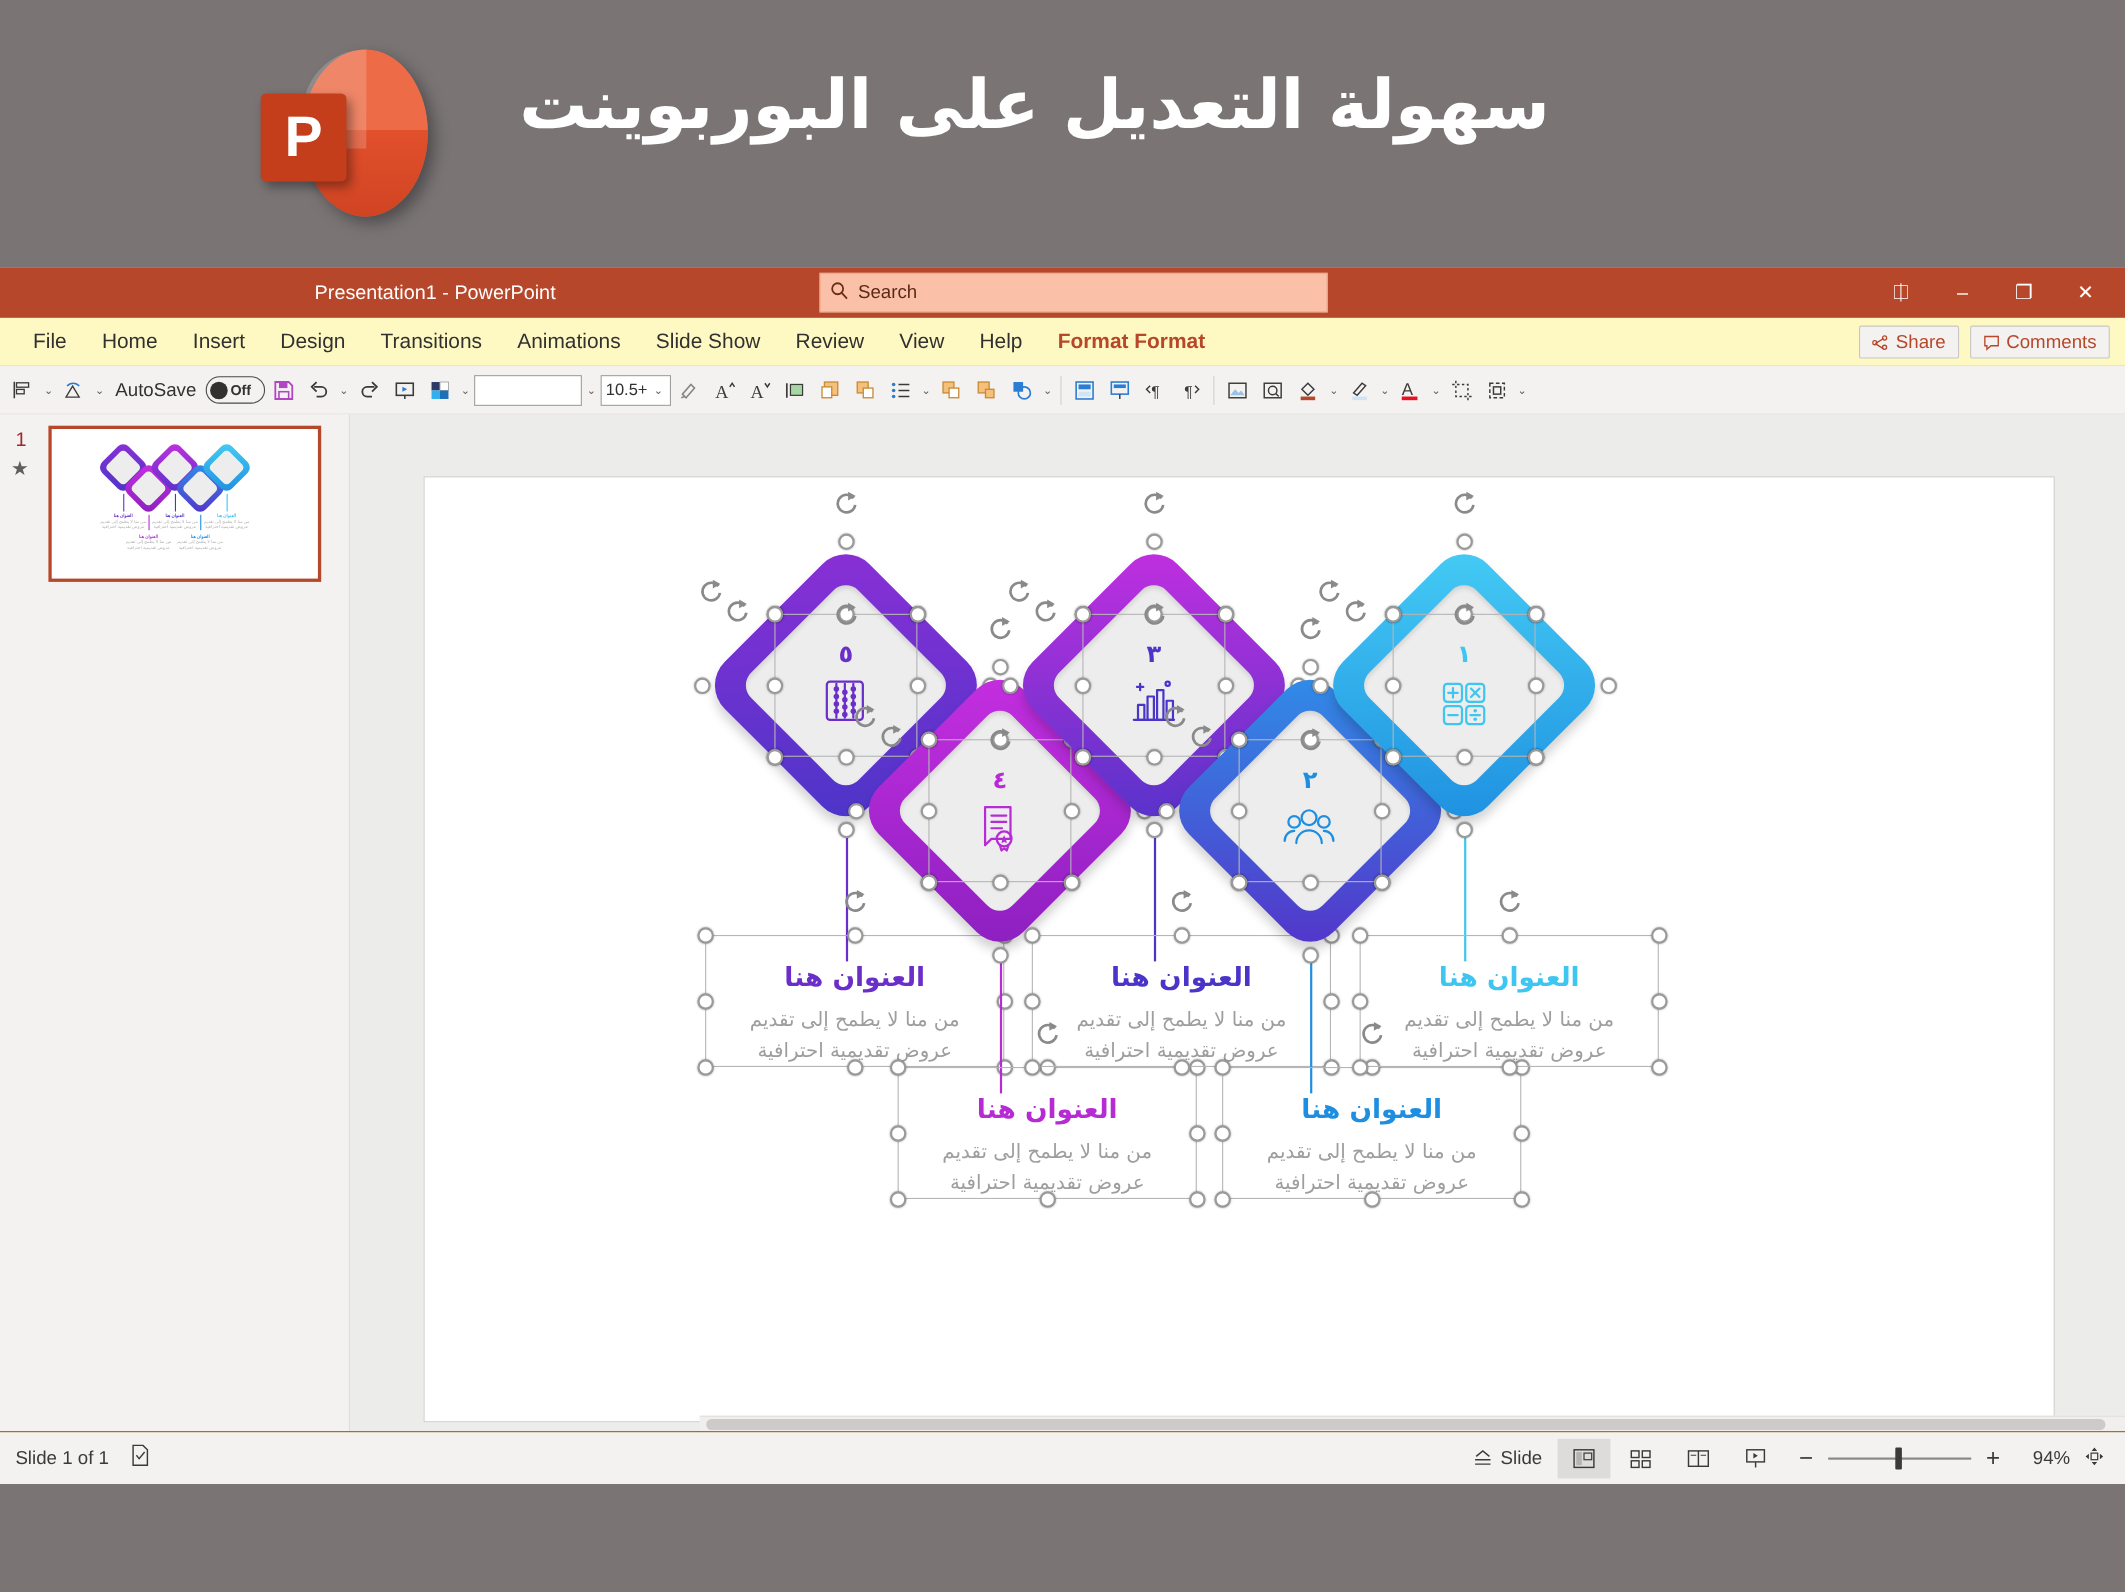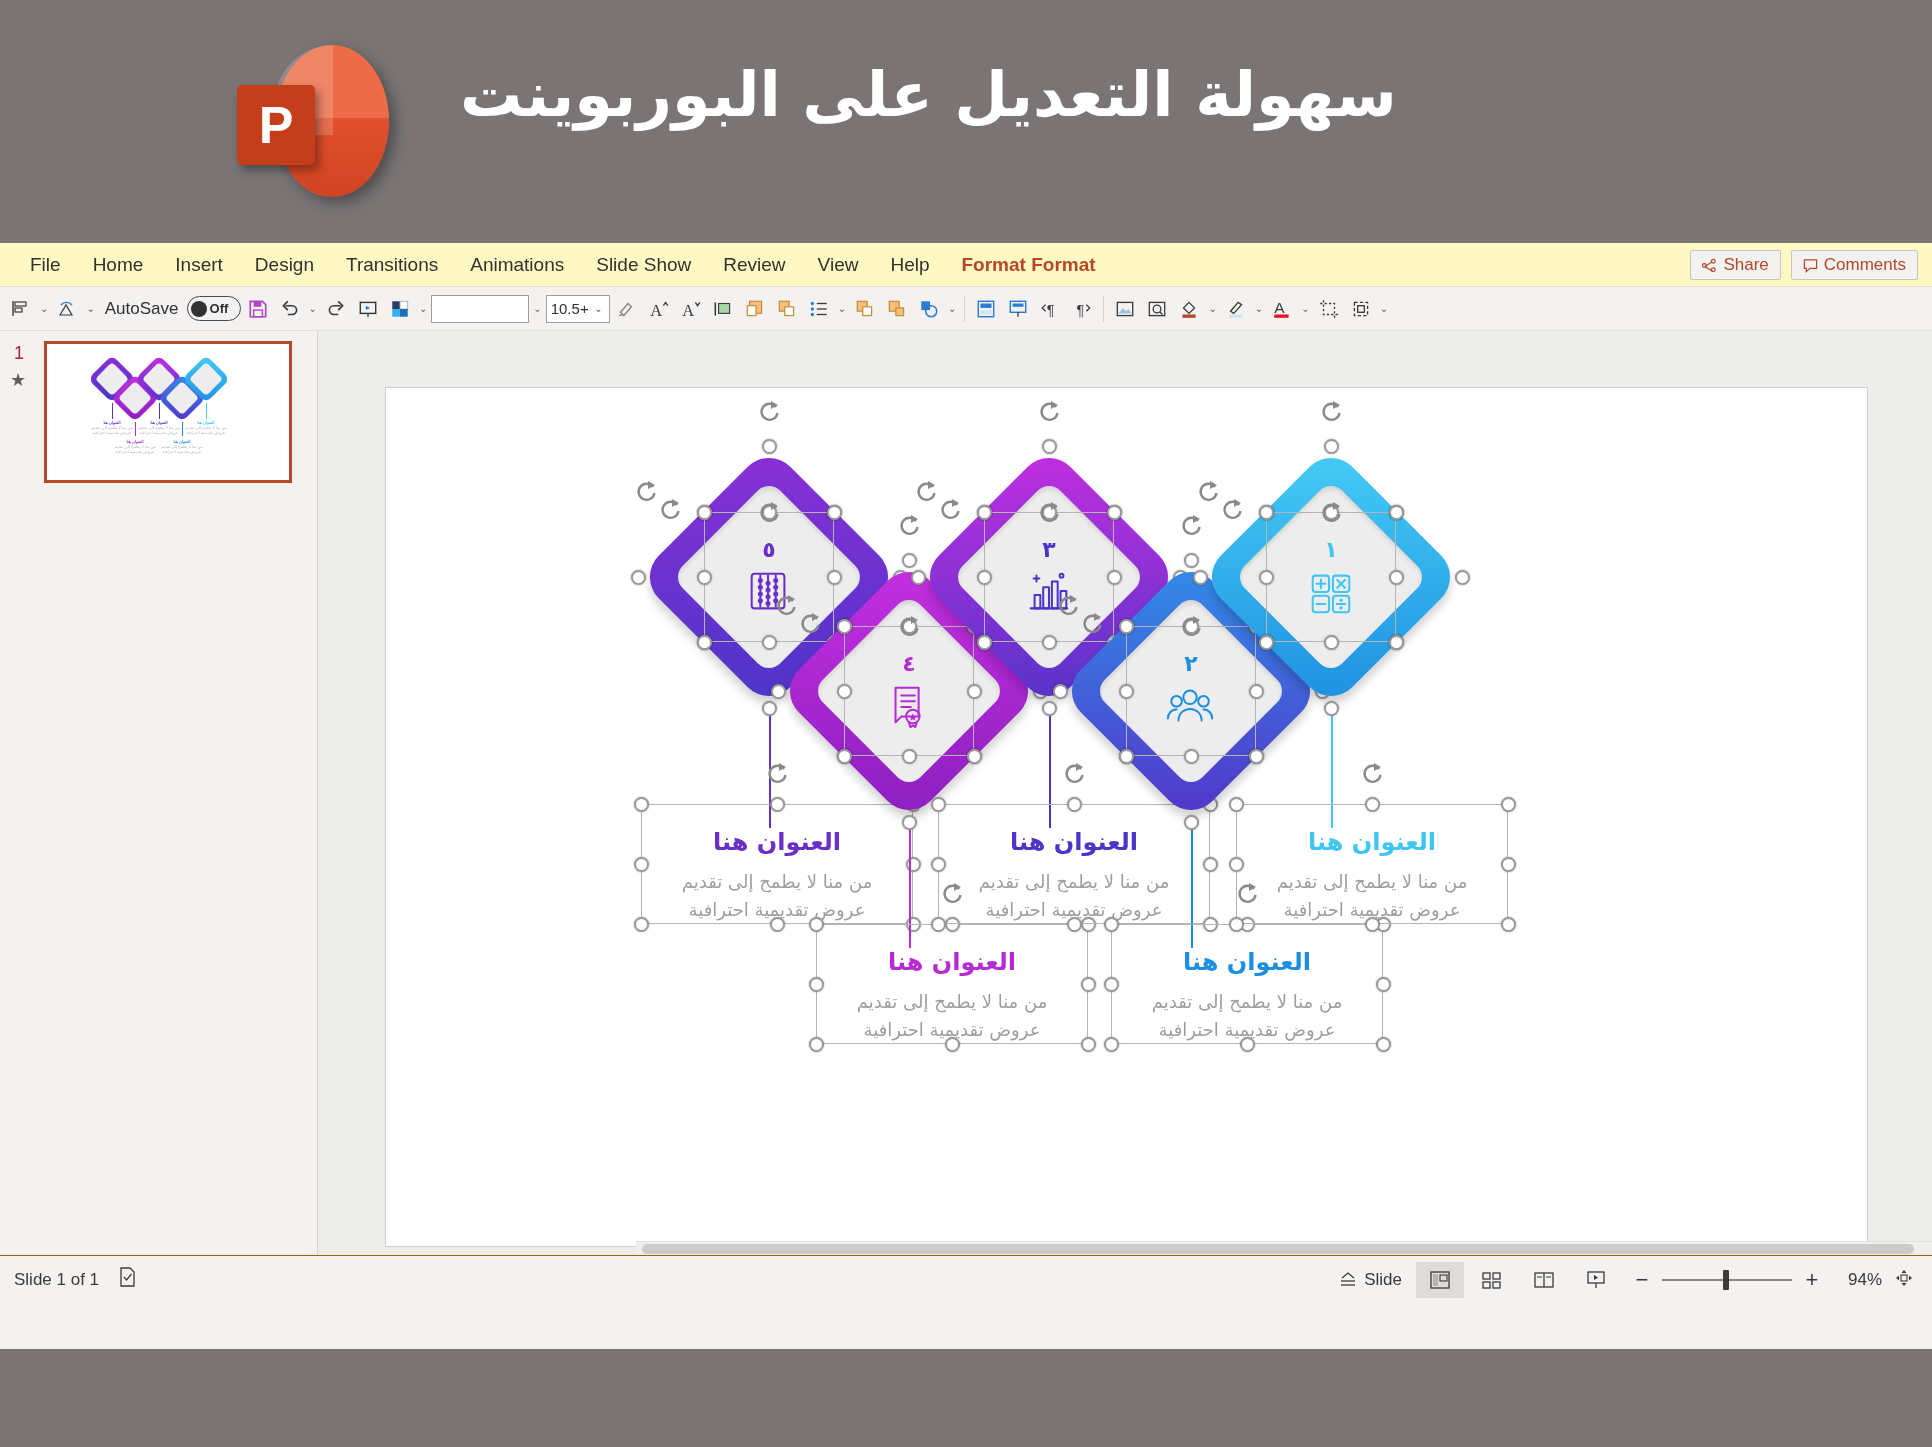--- a/index.html
+++ b/index.html
@@ -38,21 +38,21 @@
     display:flex; align-items:center; justify-content:center;
     font-family:"Liberation Sans", sans-serif;
   }
   #banner-title {
     position: absolute; right: 905px; top: 58px;
     color: #ffffff; font-size: 62px; font-weight: 700;
     direction: rtl; white-space: nowrap;
     font-family: "DejaVu Sans", sans-serif;
     letter-spacing: 0px;
     width: 1000px; text-align: left;
-    left: 460px; right:auto;
+    left: 472px; right:auto;
   }
 
   
   #app {
     position: absolute; left: 0; top: 243px; width: 1932px; height: 1106px;
     background: #f3f2f1;
   }
 
   
   #titlebar {
@@ -230,20 +230,38 @@
 <div id="banner">
   <div id="ppt-logo">
     <div class="disc"></div>
     <div class="tile">P</div>
   </div>
   <div id="banner-title">سهولة التعديل على البوربوينت</div>
 </div>
 
 <div id="app">
 
+  <div id="titlebar">
+    <div id="doc-title">Presentation1  -  PowerPoint</div>
+    <div id="searchbox">
+      <div class="mag">
+        <svg width="18" height="18" viewBox="0 0 18 18">
+            <circle cx="7.5" cy="7.5" r="5" fill="none" stroke="#6b2b14" stroke-width="1.6"></circle>
+            <line x1="11" y1="11" x2="16" y2="16.5" stroke="#6b2b14" stroke-width="1.6"></line>
+          </svg>
+      </div>
+      <div class="ph">Search</div>
+    </div>
+    <div id="wincontrols">
+      <div>⎅</div>
+      <div>–</div>
+      <div>❐</div>
+      <div>✕</div>
+    </div>
+  </div>
 
   <div id="ribbon">
     <div id="tabs">
         <div class="tab">File</div>
         <div class="tab">Home</div>
         <div class="tab">Insert</div>
         <div class="tab">Design</div>
         <div class="tab">Transitions</div>
         <div class="tab">Animations</div>
         <div class="tab">Slide Show</div>

